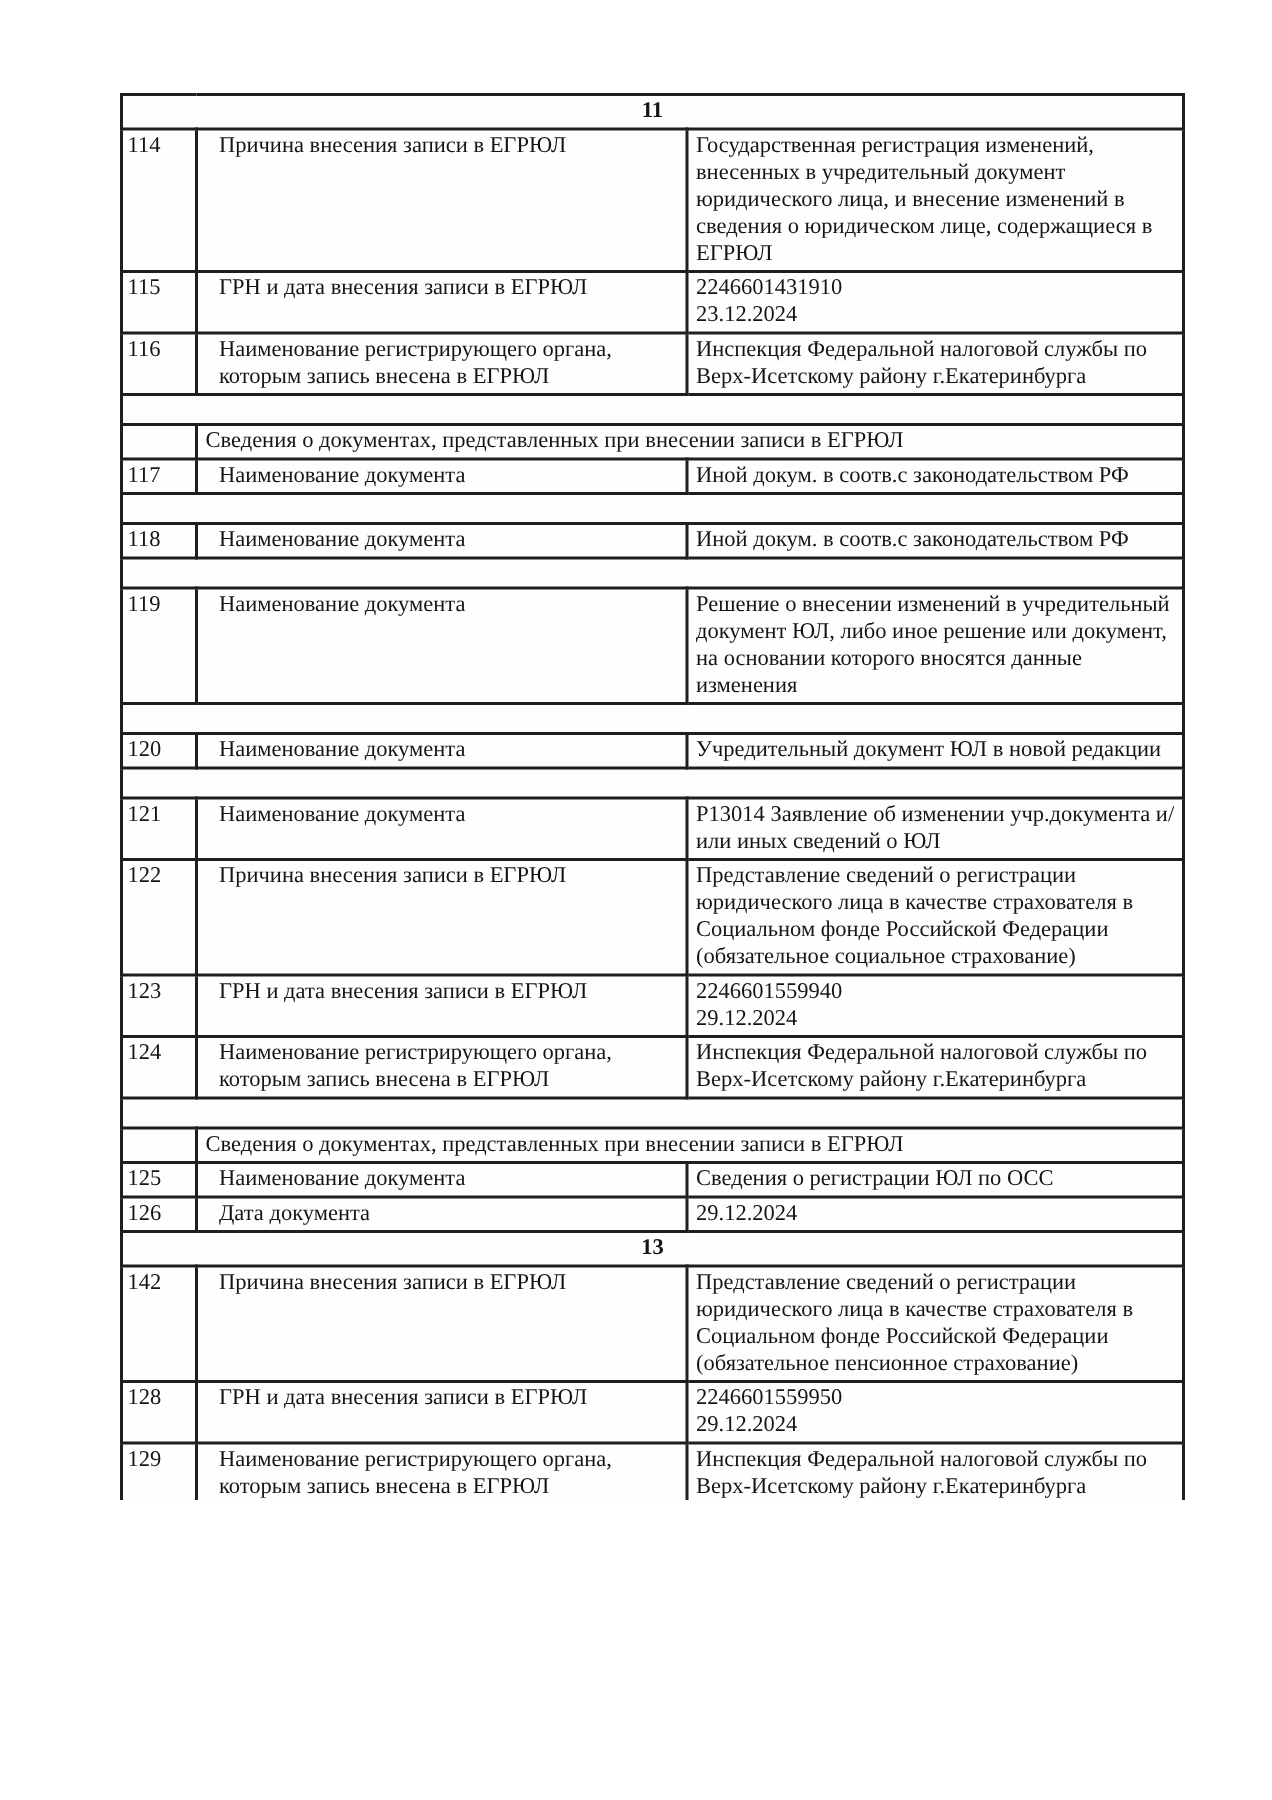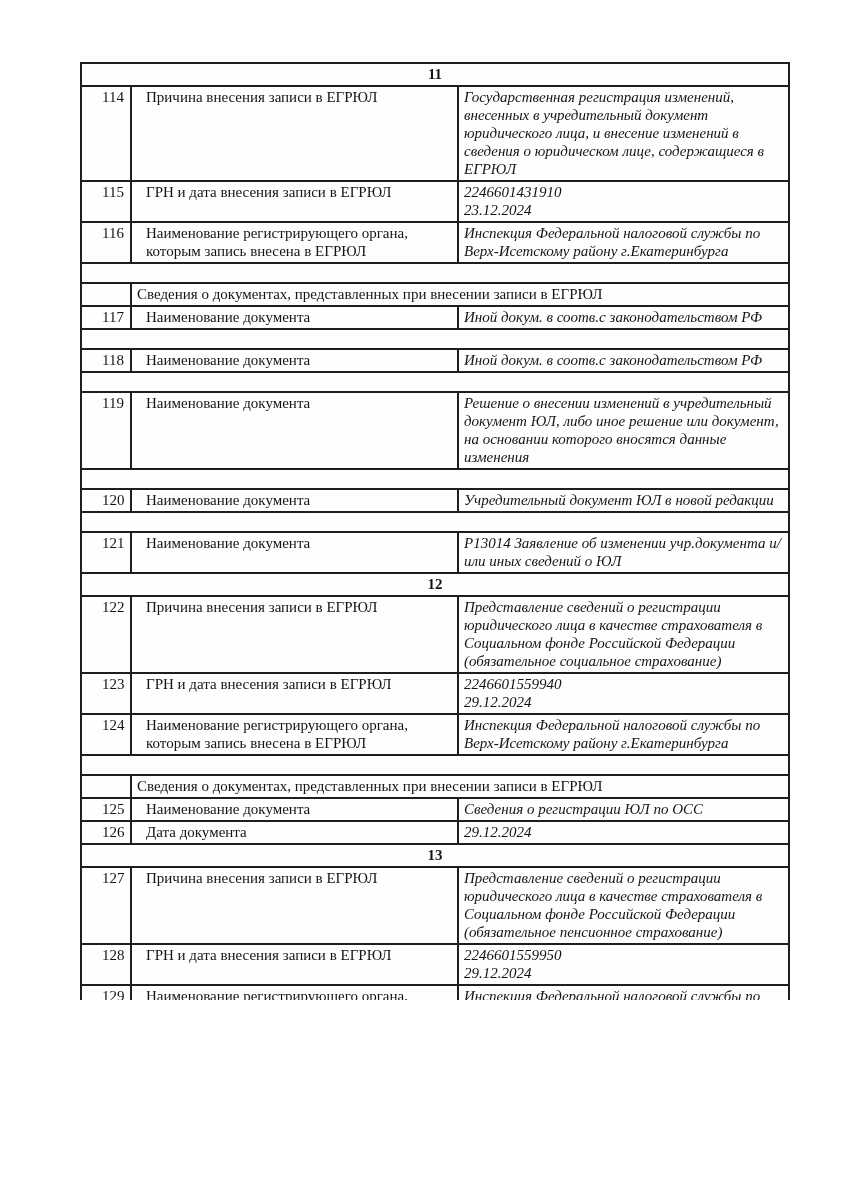--- a/index.html
+++ b/index.html
@@ -25,23 +25,23 @@
     line-height: 18px;
   }
   col.c-num   { width: 50px; }
   col.c-label { width: 327px; }
   col.c-value { width: 331px; }
   .doc-table td {
     border: 2px solid #1e1e1e;
     vertical-align: top;
     background: #fefefe;
   }
-  td.num-cell    { padding: 1px 2px 2px 20px; }
+  td.num-cell    { padding: 1px 2px 2px 3px; }
   td.label-cell  { padding: 1px 4px 2px 14px; }
-  td.value-cell  { padding: 1px 4px 2px 5px; white-space: pre-line; font-style: italic; }
+  td.value-cell  { padding: 1px 4px 2px 5px; white-space: pre-line; }
   td.section-cell {
     text-align: center;
     font-weight: bold;
     padding: 1px 0 2px 0;
   }
   td.subheader-cell { padding: 1px 12px 2px 5px; }
   td.spacer-cell { height: 20px; }
   .footer {
     position: absolute; left: 0; top: 0;
     width: 848px;
@@ -136,23 +136,20 @@
   <tr class="row-spacer">
     <td colspan="3" class="spacer-cell"></td>
   </tr>
 
   <tr class="row-entry">
     <td class="num-cell">121</td>
     <td class="label-cell">Наименование документа</td>
     <td class="value-cell">Р13014 Заявление об изменении учр.документа и/или иных сведений о ЮЛ</td>
   </tr>
 
-  <tr class="row-section">
-    <td colspan="3" class="section-cell">12</td>
-  </tr>
 
   <tr class="row-entry">
     <td class="num-cell">122</td>
     <td class="label-cell">Причина внесения записи в ЕГРЮЛ</td>
     <td class="value-cell">Представление сведений о регистрации юридического лица в качестве страхователя в Социальном фонде Российской Федерации (обязательное социальное страхование)</td>
   </tr>
 
   <tr class="row-entry">
     <td class="num-cell">123</td>
     <td class="label-cell">ГРН и дата внесения записи в ЕГРЮЛ</td>
@@ -185,21 +182,21 @@
     <td class="num-cell">126</td>
     <td class="label-cell">Дата документа</td>
     <td class="value-cell">29.12.2024</td>
   </tr>
 
   <tr class="row-section">
     <td colspan="3" class="section-cell">13</td>
   </tr>
 
   <tr class="row-entry">
-    <td class="num-cell">127</td>
+    <td class="num-cell">142</td>
     <td class="label-cell">Причина внесения записи в ЕГРЮЛ</td>
     <td class="value-cell">Представление сведений о регистрации юридического лица в качестве страхователя в Социальном фонде Российской Федерации (обязательное пенсионное страхование)</td>
   </tr>
 
   <tr class="row-entry">
     <td class="num-cell">128</td>
     <td class="label-cell">ГРН и дата внесения записи в ЕГРЮЛ</td>
     <td class="value-cell">2246601559950
 29.12.2024</td>
   </tr>

